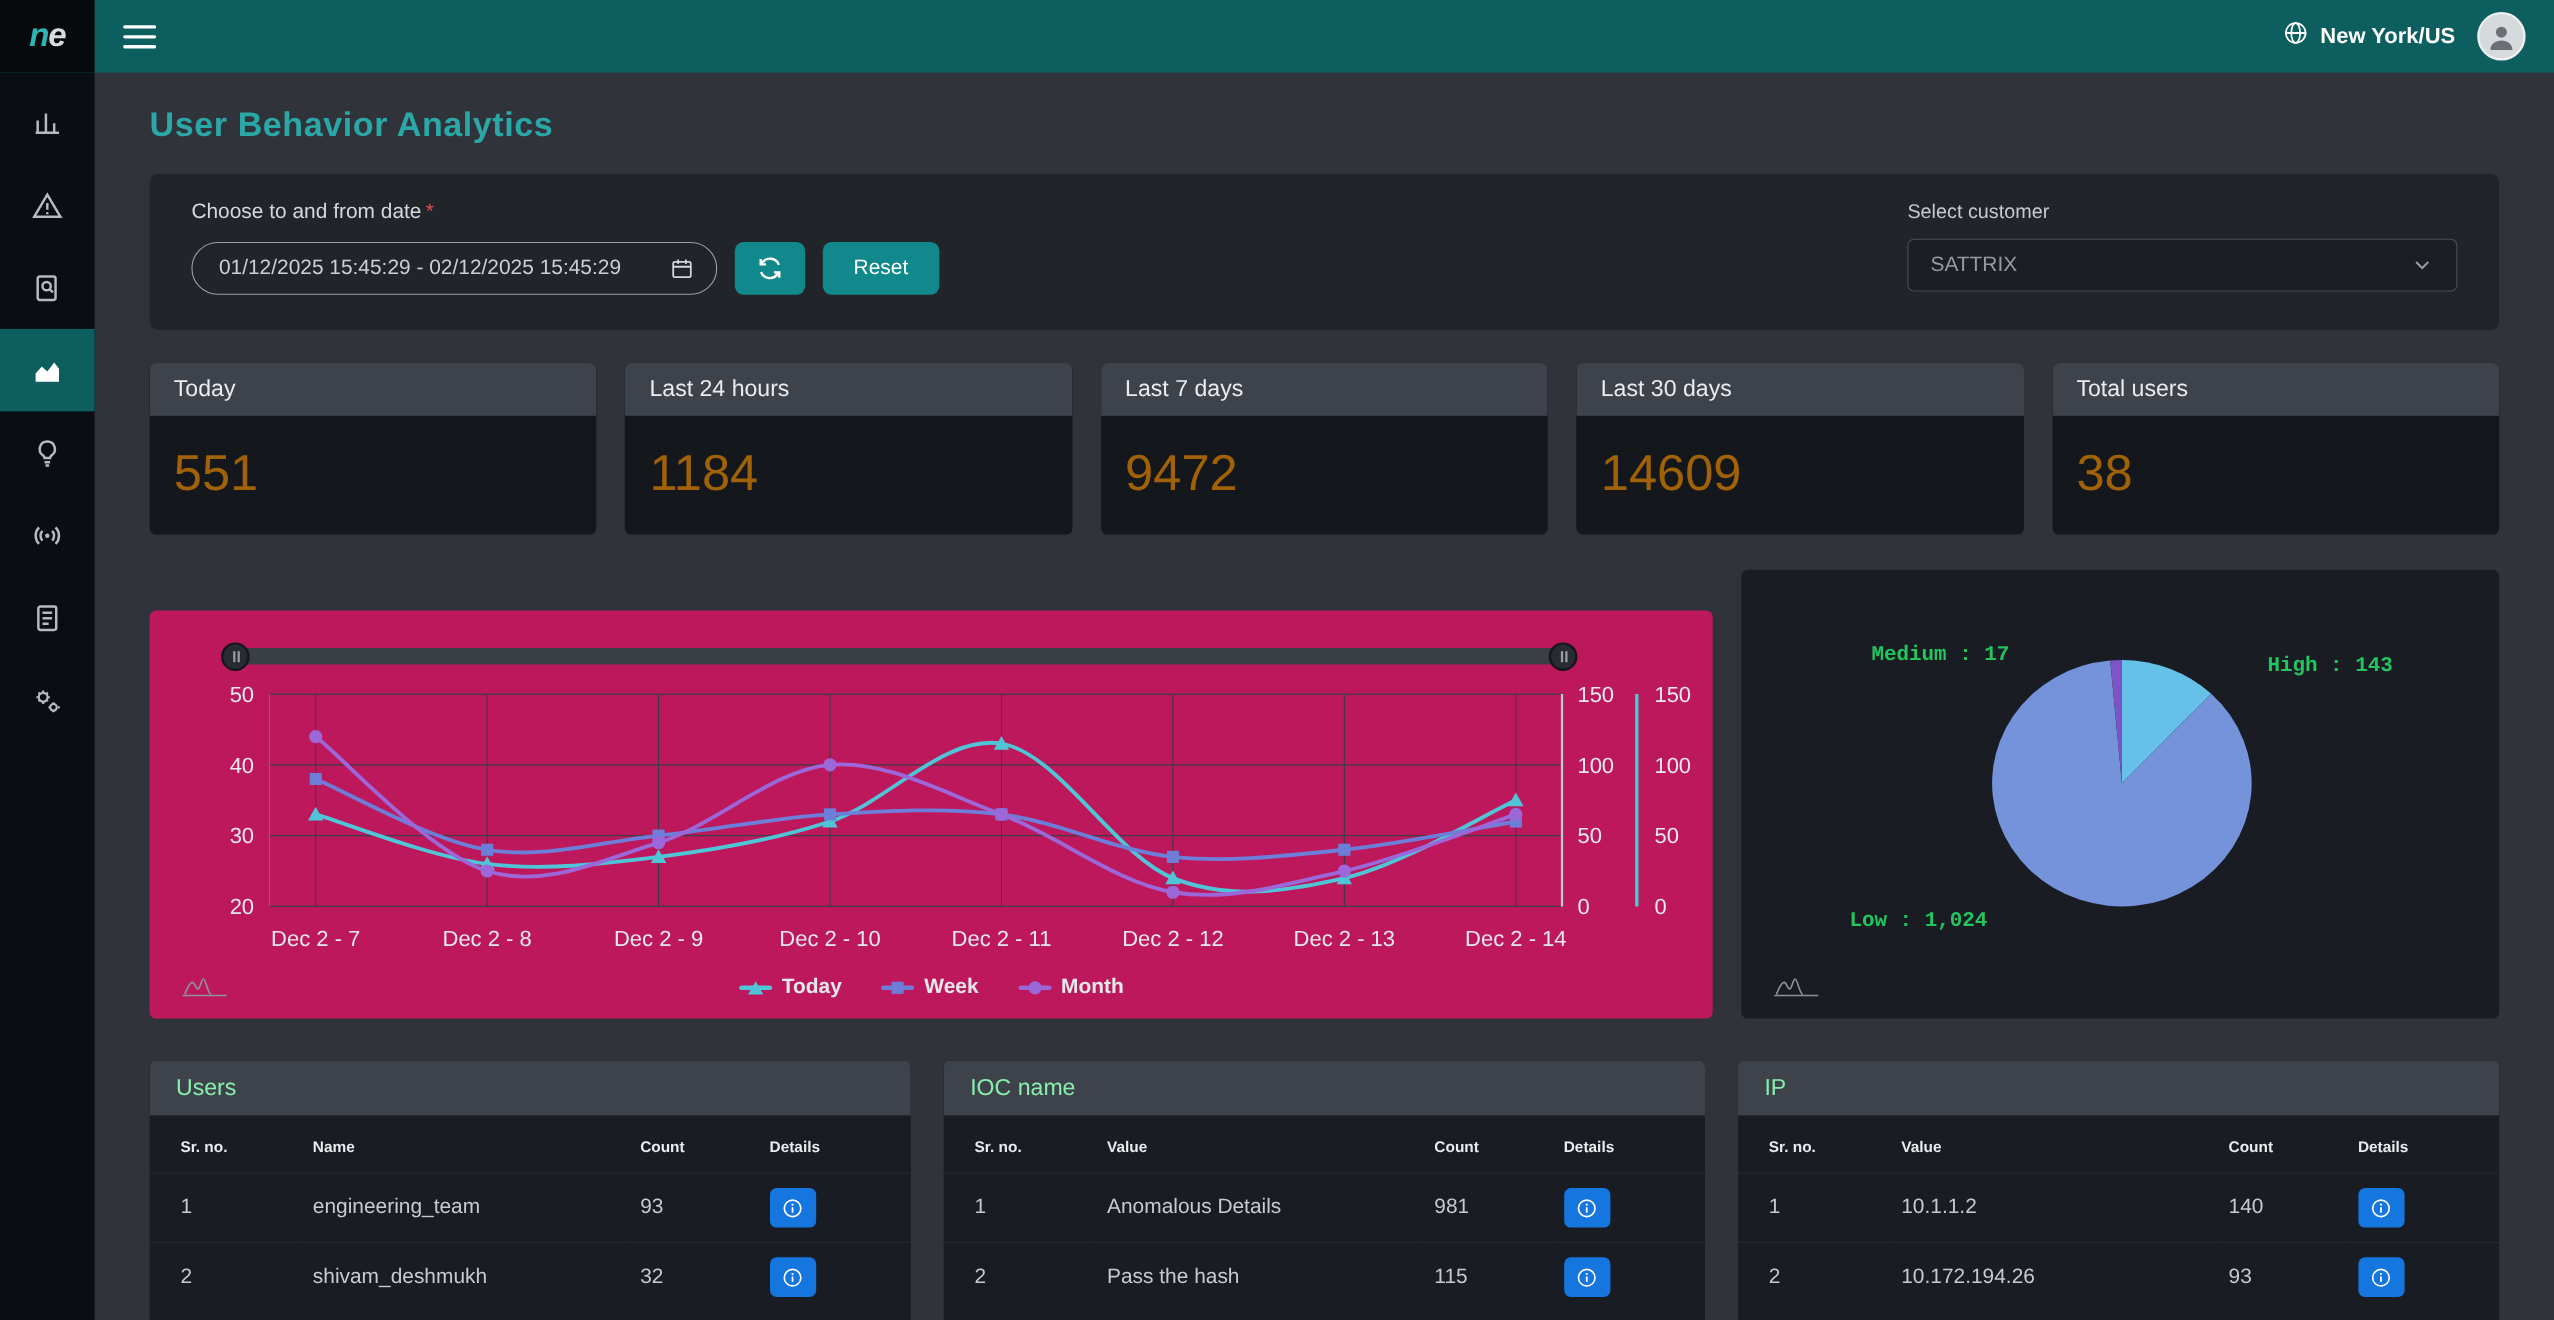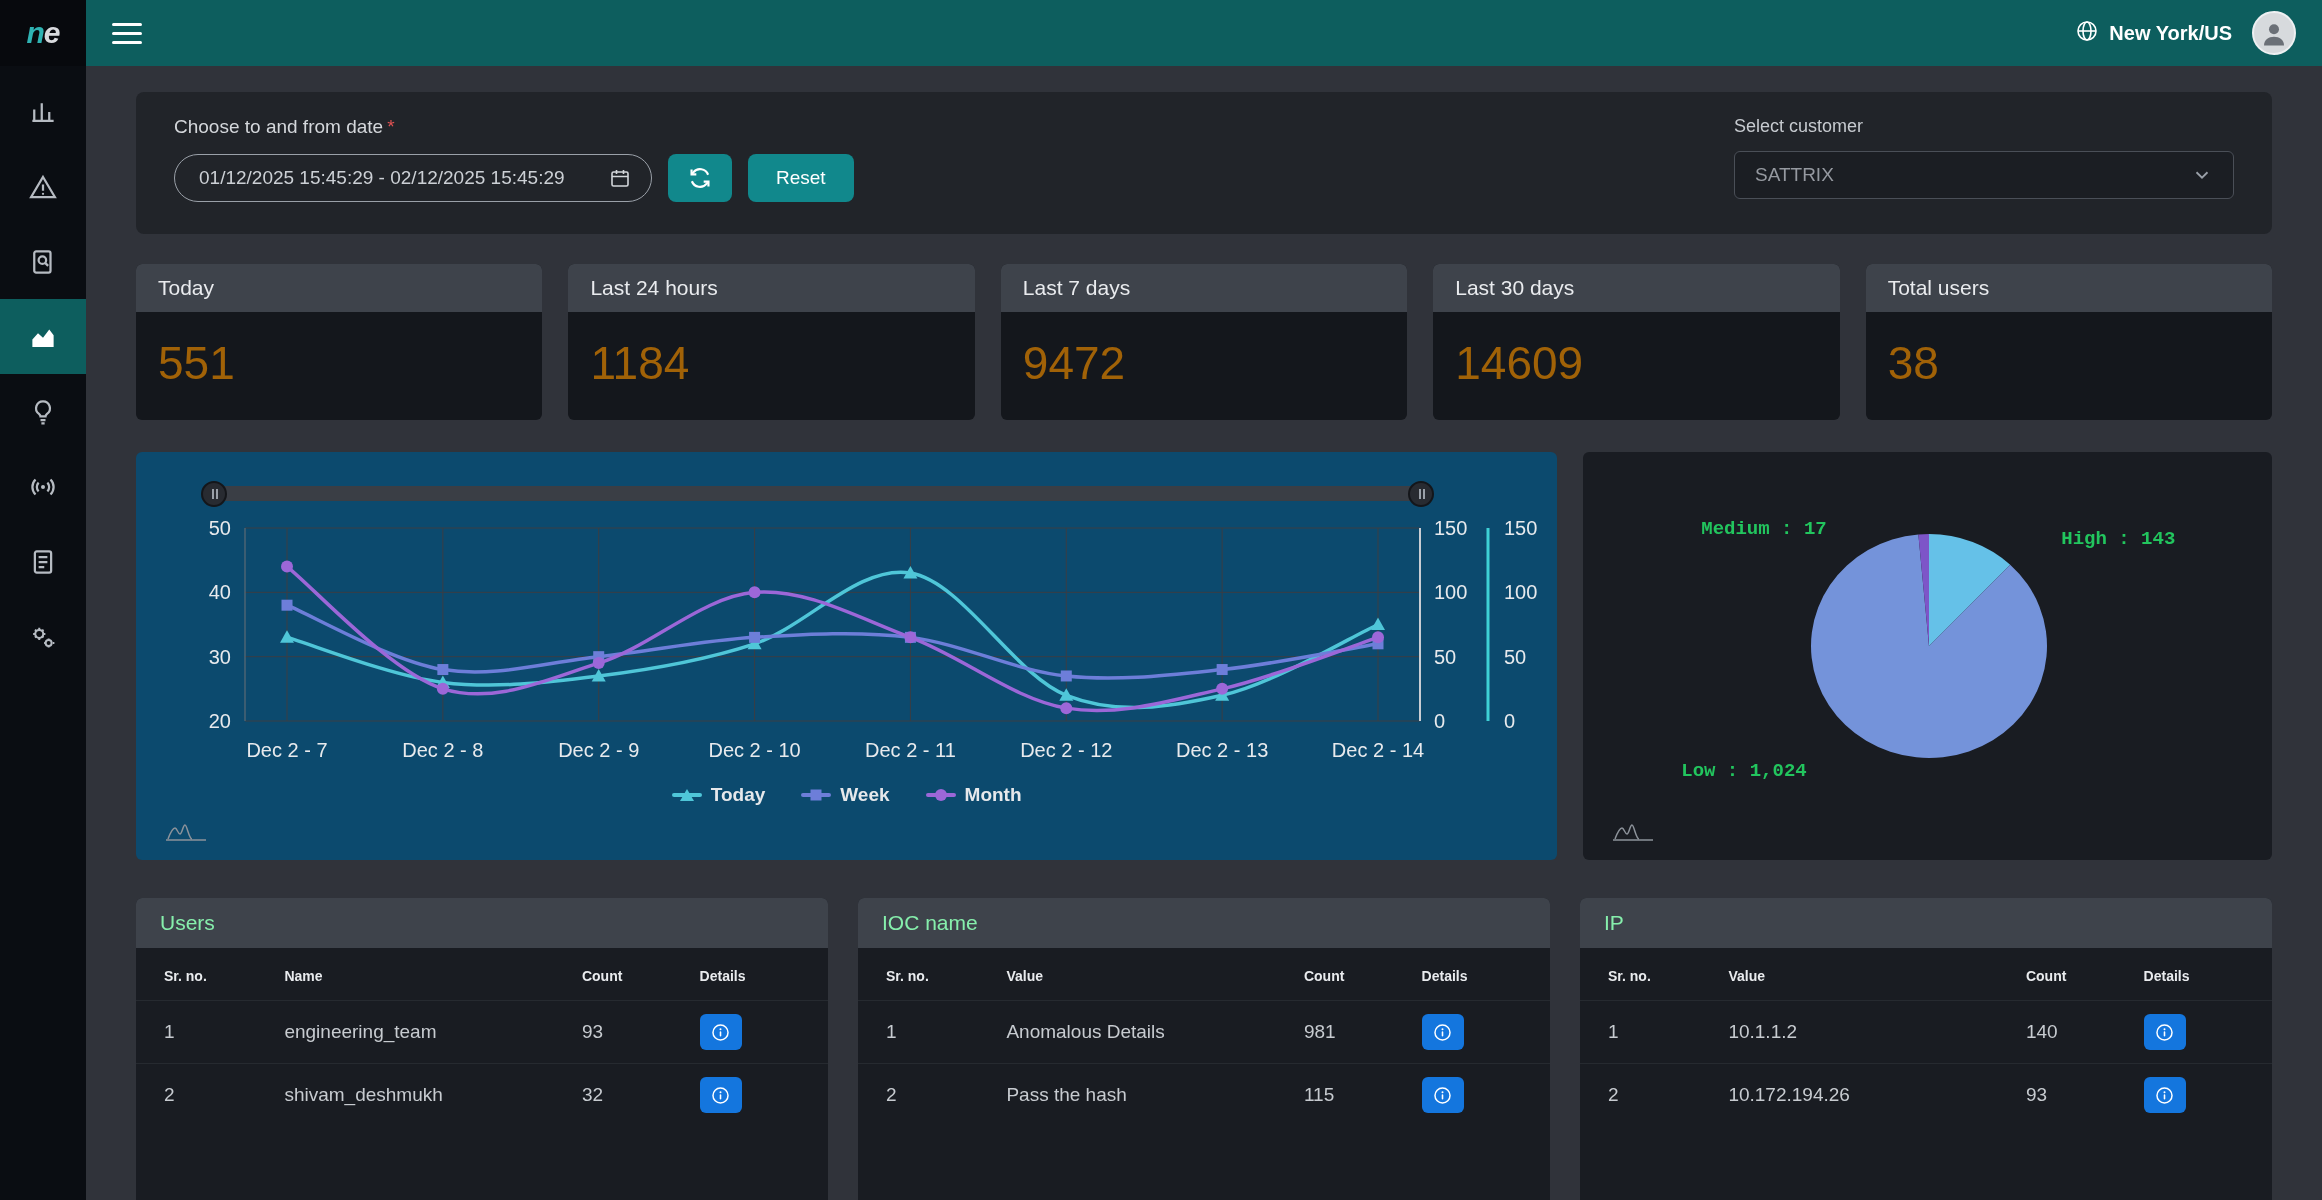--- a/index.html
+++ b/index.html
@@ -55,21 +55,21 @@
   .select-value { font-size:19px; color:#9599a0; }
 
   
   .stats { display:flex; gap:26px; margin-top:30px; }
   .stat-card { flex:1; background:#14171c; border-radius:6px; overflow:hidden; }
   .stat-head { background:#3e434b; padding:12px 22px; font-size:21px; color:#e9ebee; }
   .stat-value { padding:24px 22px 30px; font-size:46px; color:#a16207; }
 
   
   .charts { display:flex; gap:26px; margin-top:32px; height:408px; }
-  .line-card { width:1428px; background:#0c4a6e; border-radius:6px; position:relative; }
+  .line-card { width:1428px; background:#be185d; border-radius:6px; position:relative;margin-top:37px; }
   .pie-card  { width:692px;  background:#191c22; border-radius:6px; position:relative; }
 
   .range-slider { position:absolute; left:78px; top:34px; width:1207px; height:15px;
     background:#3a3e45; border-radius:8px; cursor:pointer; }
   .handle { position:absolute; top:50%; width:26px; height:26px; border-radius:50%;
     background:#282b31; border:2px solid #14161a; transform:translate(-50%,-50%); cursor:ew-resize; }
   .handle.left { left:0; } .handle.right { left:100%; }
   .handle i { position:absolute; top:6px; width:1.5px; height:10px; background:#9aa0a8; }
   .handle i:first-child { left:9px; } .handle i:last-child { left:13px; }
 
@@ -183,20 +183,21 @@
     <svg viewBox="0 0 24 24" fill="none" stroke="#b6bbc2" stroke-width="1.6">
       <circle cx="9" cy="9.5" r="3.2"></circle>
       <path d="M9 4.6v2M9 12.4v2M4.1 9.5h2M11.9 9.5h2M5.6 6.1l1.4 1.4M11 11l1.4 1.4M12.4 6.1L11 7.5M7 11l-1.4 1.4"></path>
       <circle cx="16.5" cy="16.8" r="2.4"></circle>
       <path d="M16.5 13.2v1.4M16.5 19v1.4M12.9 16.8h1.4M19.7 16.8h1.4"></path>
       </svg>
   </div>
 </div>
 
 <div class="main">
+  <div class="page-title">User Behavior Analytics</div>
 
   <div class="filter-card">
     <div>
       <div class="date-label">
         <span>Choose to and from date</span><span class="req">*</span>
       </div>
       <div class="date-row">
         <div class="date-input-wrap">
           <input class="date-input" readonly="" value="01/12/2025 15:45:29 - 02/12/2025 15:45:29" style="">
           <span class="cal-icon">

